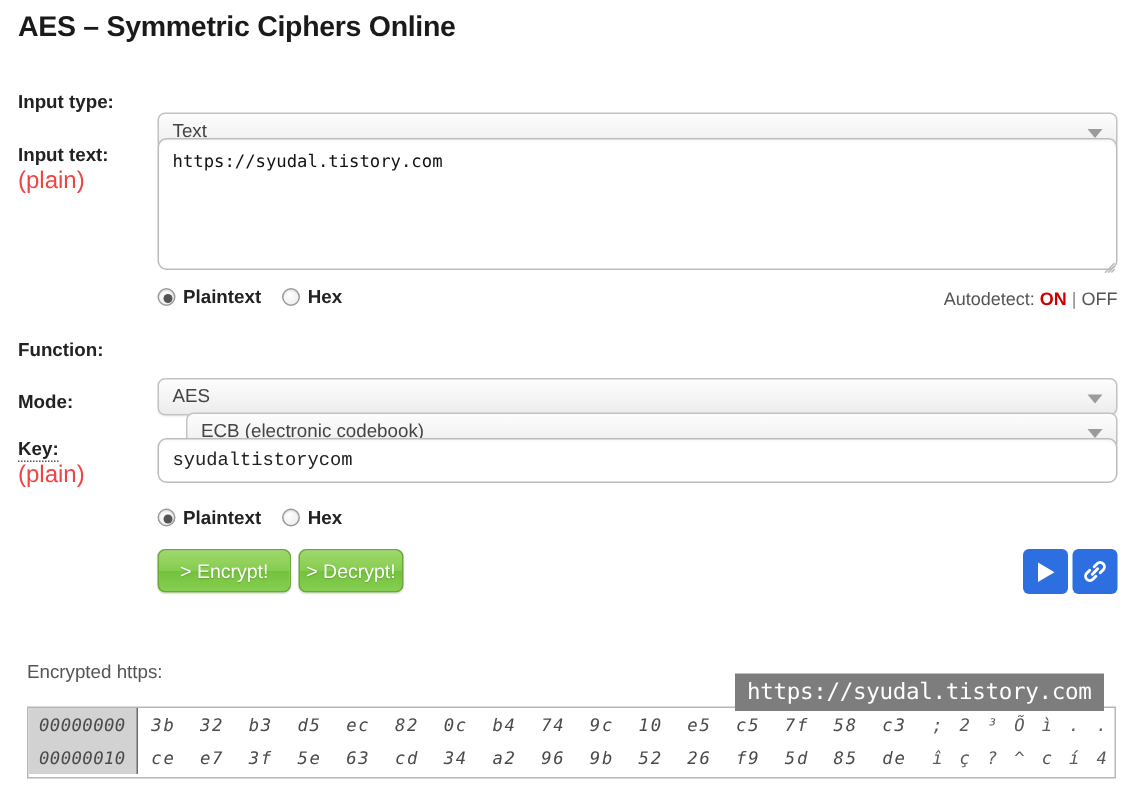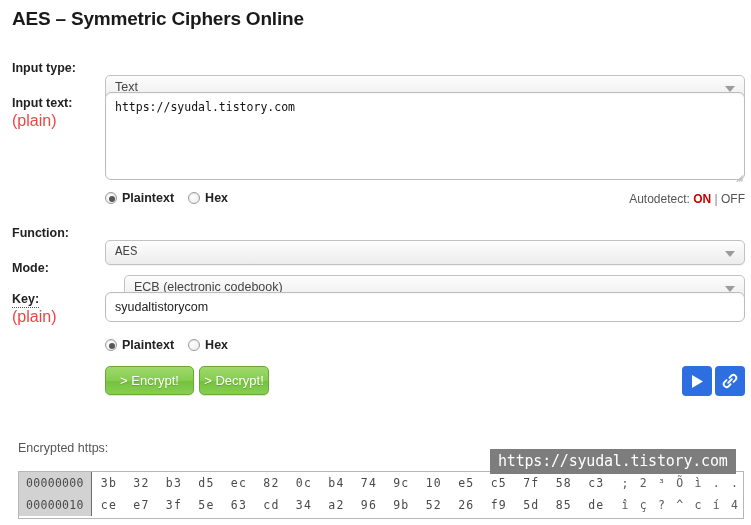--- a/index.html
+++ b/index.html
@@ -77,20 +77,21 @@
 
   .inp {
     position: absolute;
     background: #fff;
     border: 1px solid #bcbcbc;
     border-radius: 6px;
     font-size: 12.5px; color: #222;
     padding: 5px 9px;
     line-height: 28px;
     box-shadow: inset 0 1px 2px rgba(0,0,0,0.04);
+    font-family: Liberation Mono, monospace;
   }
 
   
   .radios { position: absolute; display: flex; align-items: center; }
   .radio-wrap { display: flex; align-items: center; margin-right: 14px; }
   .rb {
     width: 12px; height: 12px; border-radius: 50%;
     border: 1px solid #9a9a9a;
     background: radial-gradient(circle at 35% 32%, #ffffff 0%, #eaeaea 100%);
     position: relative; margin-right: 5px;
@@ -216,21 +217,21 @@
   </div>
 
   <div class="autodetect" style="right:6px; top:192px;">
     <span>Autodetect:</span>
     <b>ON</b>
     <span class="sep">|</span>
     <span class="off">OFF</span>
   </div>
 
   <div class="lbl" style="left:12px; top:226px;">Function:</div>
-  <div class="select" style="left:105px; top:220px; width:640px;font-family:Liberation Mono, monospace;">
+  <div class="select" style="left:105px; top:232px; width:640px;">
     <span>AES</span>
     <span class="arrow"></span>
   </div>
 
   <div class="lbl" style="left:12px; top:261px;">Mode:</div>
   <div class="select" style="left:124px; top:255px; width:621px;">
     <span>ECB (electronic codebook)</span>
     <span class="arrow"></span>
   </div>
 
@@ -268,21 +269,21 @@
           <path d="M7.2 10.8 L10.8 7.2"></path>
           <path d="M9.6 12.2 L7.6 14.2 a2.9 2.9 0 0 1 -4.1 -4.1 L5.5 8.1"></path>
           <path d="M8.4 5.8 L10.4 3.8 a2.9 2.9 0 0 1 4.1 4.1 L12.5 9.9"></path>
         </g>
       </svg>
     </span>
   </div>
 
   <div class="out-label" style="left:18px; top:441px;">Encrypted https:</div>
 
-  <div class="hexbox" style="left:18px; top:471px; width:726px; height:48px;">
+  <div class="hexbox" style="left:18px; top:471px; width:726px; height:48px;font-style:italic;">
     <div class="hexrow">
       <div class="offcell">00000000</div>
       <div class="hexcell">3b  32  b3  d5  ec  82  0c  b4  74  9c  10  e5  c5  7f  58  c3</div>
       <div class="asciisep"></div>
       <div class="asciicell">; 2 ³ Õ ì . . ´ t □ . å Å ▯ X Ã</div>
     </div>
     <div class="hexrow">
       <div class="offcell">00000010</div>
       <div class="hexcell">ce  e7  3f  5e  63  cd  34  a2  96  9b  52  26  f9  5d  85  de</div>
       <div class="asciisep"></div>

